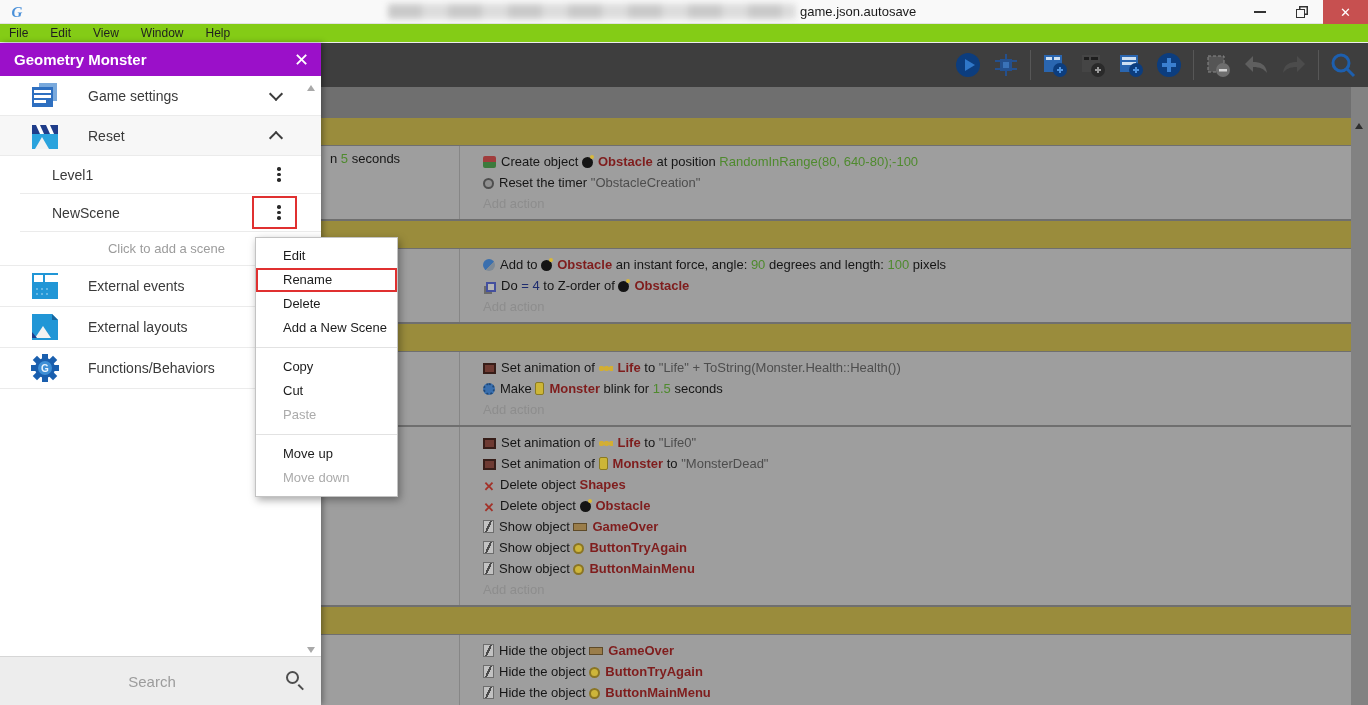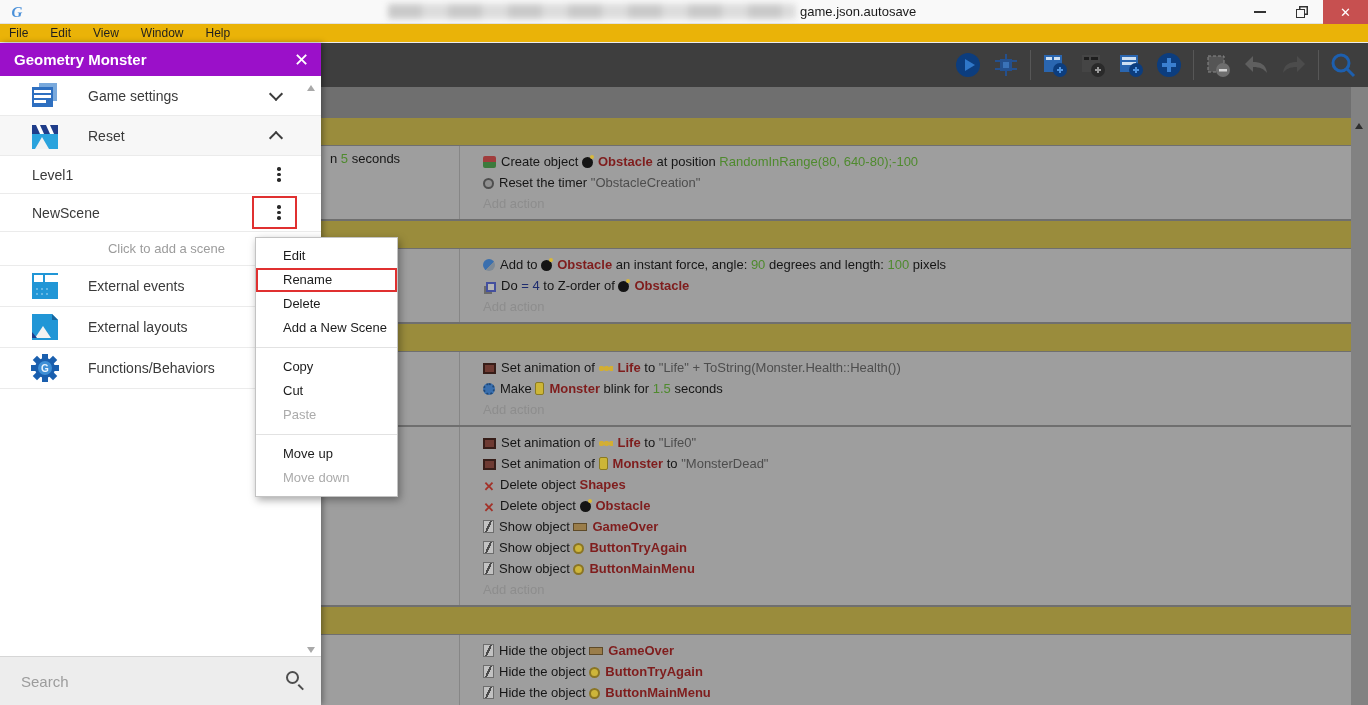--- a/index.html
+++ b/index.html
@@ -12,21 +12,21 @@
   .title-blur { position:absolute; left:388px; top:4px; width:408px; height:15px; background:repeating-linear-gradient(90deg,#c9c9c9 0 34px,#dcdcdc 34px 60px); filter:blur(3px); border-radius:2px; }
   .title-text { position:absolute; left:800px; top:4px; font-size:13px; color:#1a1a1a; }
   .win-controls { position:absolute; right:0; top:0; height:24px; display:flex; }
   .win-btn { width:42px; height:24px; display:flex; align-items:center; justify-content:center; color:#333; font-size:12px; }
   .win-min i { display:block; width:12px; height:2px; background:#333; }
   .win-restore i { display:block; width:9px; height:9px; border:1.5px solid #333; box-shadow:3px -3px 0 -1.5px #f9f9f9, 3px -3px 0 0 #333; margin-left:-3px; margin-top:3px; }
   .win-close { width:45px; background:#c75050; }
   .win-close span { color:#fff; font-size:13px; }
 
   
-  .menubar { position:absolute; left:0; top:24px; width:1368px; height:19px; background:#eab308; display:flex; align-items:center; border-bottom:1px solid #ececec; }
+  .menubar { position:absolute; left:0; top:24px; width:1368px; height:19px; background:#84cc16; display:flex; align-items:center; border-bottom:1px solid #ececec; }
   .menubar span { font-size:12px; color:#1f1f1f; padding:0 11px; }
   .menubar span:first-child { padding-left:9px; }
 
   
   .toolbar { position:absolute; left:321px; top:43px; width:1047px; height:44px; background:#3e3e3e; display:flex; align-items:center; justify-content:flex-end; padding-right:6px; }
   .tb-sep { width:1px; height:30px; background:#575757; margin:0 5px; }
   .tb-btn { width:38px; height:36px; display:flex; align-items:center; justify-content:center; }
   .tb-btn svg { display:block; }
 
   
@@ -68,31 +68,31 @@
   .panel-title { color:#fff; font-size:15px; font-weight:bold; }
   .panel-close { color:#fff; font-size:18px; line-height:18px; }
   .prow { display:flex; align-items:center; border-bottom:1px solid #ebebeb; background:#fff; position:relative;padding-left:12px; }
   .prow .picon { width:30px; height:30px; margin-left:18px; }
   .prow .plabel { font-size:14px; color:#3a3a3a; margin-left:28px; }
   .row-section { height:40px; }
   .row-scenes-bg { background:#f7f7f7; }
   .chev { position:absolute; right:40px; width:10px; height:10px; border-right:2px solid #3c3c3c; border-bottom:2px solid #3c3c3c; }
   .chev-down { transform:rotate(45deg); margin-top:-4px; }
   .chev-up { transform:rotate(-135deg); margin-top:4px; }
-  .row-scene { height:38px; }
+  .row-scene { height:38px;margin-left:20px; }
   .row-scene .plabel { margin-left:20px; }
   .kebab { position:absolute; right:33px; width:18px; height:24px; display:flex; flex-direction:column; align-items:center; justify-content:center; gap:2px; }
   .kebab i { width:3.5px; height:3.5px; background:#2a2a2a; border-radius:50%; }
   .row-addscene { height:34px; justify-content:center; }
   .row-addscene .plabel { margin:0; color:#9c9c9c; font-size:13px; }
   .row-item { height:41px;text-align:right; }
   .panel-scroll-up { position:absolute; right:6px; top:42px; width:0; height:0; border-left:4px solid transparent; border-right:4px solid transparent; border-bottom:6px solid #a9a9a9; }
   .panel-scroll-down { position:absolute; right:6px; top:604px; width:0; height:0; border-left:4px solid transparent; border-right:4px solid transparent; border-top:6px solid #a9a9a9; }
   .searchbar { position:absolute; left:0; bottom:0; width:321px; height:49px; background:#ededed; border-top:1px solid #d6d6d6; display:flex; align-items:center; }
-  .searchbar input { border:none; outline:none; background:transparent; font-size:15px; color:#444; margin-left:21px; width:240px; font-family:"Liberation Sans", sans-serif; }
+  .searchbar input { border:none; outline:none; background:transparent; font-size:15px; color:#444; margin-left:32px; width:240px; font-family:"Liberation Sans", sans-serif;text-align:center; }
   .searchbar input::placeholder { color:#9c9c9c; }
   .search-glyph { position:absolute; right:22px; top:14px; width:13px; height:13px; border:2px solid #4e4e4e; border-radius:50%; }
   .search-glyph::after { content:""; position:absolute; left:11px; top:11px; width:7px; height:2px; background:#4e4e4e; transform:rotate(45deg); transform-origin:0 0; }
 
   
   .ctxmenu { position:absolute; left:255px; top:237px; width:143px; background:#fff; border:1px solid #c3c3c3; box-shadow:2px 3px 8px rgba(0,0,0,0.35); padding:6px 0; z-index:30; }
   .ctx-item { height:24px; line-height:24px; padding-left:27px; font-size:13px; color:#1c1c1c; }
   .ctx-item.disabled { color:#ababab; }
   .ctx-item.hl { border:2px solid #e03030; line-height:20px; padding-left:25px; }
   .ctx-sep { height:1px; background:#e2e2e2; margin:7px 0; }

